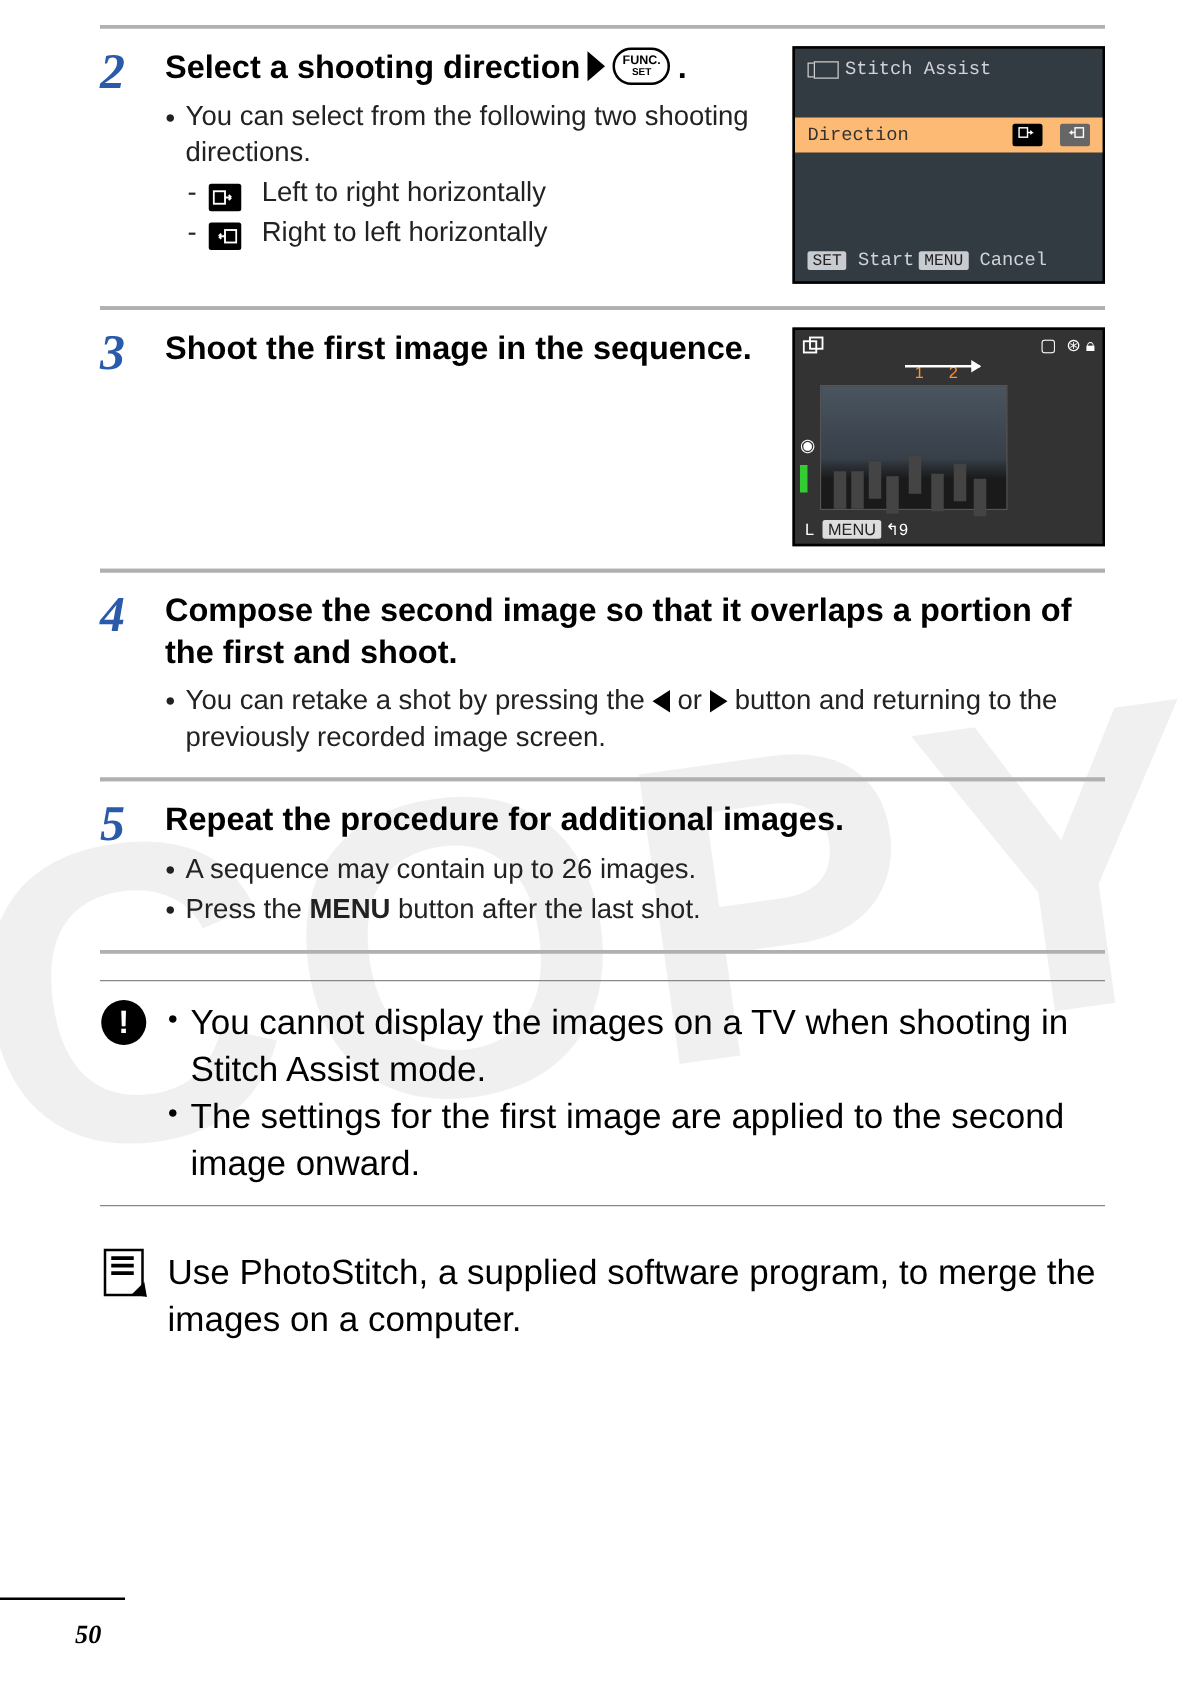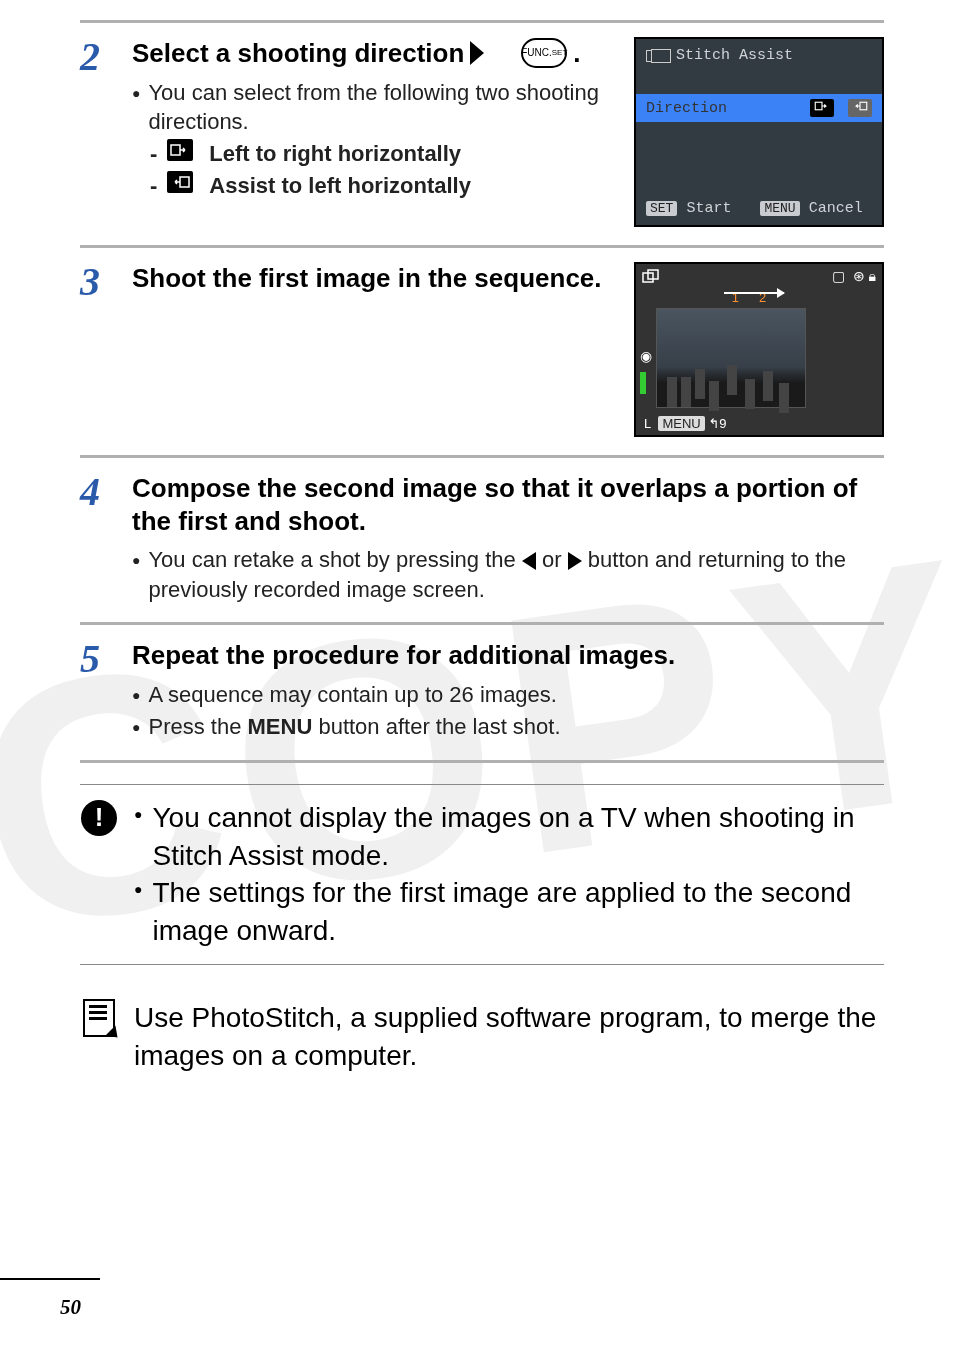--- a/index.html
+++ b/index.html
@@ -55,21 +55,21 @@
     margin-bottom: 8px;
     display: flex;
     flex-wrap: wrap;
     align-items: center;
     gap: 6px;
   }
   .body-text { font-size: 22px; color: #222; line-height: 1.35; }
   .bul { display: flex; gap: 8px; margin-top: 2px; }
   .bul::before { content: "●"; font-size: 14px; line-height: 30px; }
   .bul-inner { flex: 1; }
-  .sub { display: flex; gap: 10px; margin-left: 18px; margin-top: 2px; align-items: flex-start; font-weight: bold; }
+  .sub { display: flex; gap: 10px; margin-left: 18px; margin-top: 2px; align-items: flex-end; }
   .sub::before { content: "-"; font-size: 22px; }
   .dir-icon {
     display: inline-flex;
     width: 26px; height: 22px;
     background: #000;
     border-radius: 2px;
     margin-right: 6px;
     align-items: center; justify-content: center;
   }
   .dir-icon svg { width: 20px; height: 16px; }
@@ -80,28 +80,27 @@
     border-left: 14px solid #000;
     display: inline-block;
     vertical-align: middle;
     box-shadow: 1px 0 0 #fff inset;
   }
   .func-btn {
     display: inline-flex;
     width: 46px; height: 30px;
     border: 2px solid #000;
     border-radius: 15px;
-    flex-direction: row;
+    flex-direction: column;
     align-items: center;
     justify-content: center;
     font-size: 9px;
-    font-weight: normal;
+    font-weight: bold;
     line-height: 1;
     vertical-align: middle;
-    margin-left: 31px;
   }
   .func-btn span:first-child { font-size: 10px; }
   .func-btn span:last-child { font-size: 8px; }
   .title-dot { font-size: 26px; font-weight: 900; }
   .screenshot {
     width: 250px;
     flex: 0 0 250px;
   }
   .lcd1 {
     border: 2px solid #000;
@@ -112,38 +111,38 @@
     height: 190px;
     position: relative;
   }
   .lcd1-title {
     padding: 8px 10px;
     display: flex;
     align-items: center;
     gap: 12px;
   }
   .lcd1-row {
-    background: #3b82f6;
+    background: #fdba74;
     color: #333;
     margin: 22px 0;
     padding: 5px 10px;
     display: flex;
     align-items: center;
     gap: 14px;
   }
   .lcd1-chip {
     background: #000; color: #fff;
     padding: 1px 4px;
     border-radius: 2px;
     font-size: 13px;
   }
   .lcd1-bottom {
     position: absolute;
     bottom: 8px; left: 10px; right: 10px;
-    display: flex; gap: 29px; align-items: center;
+    display: flex; gap: 4px; align-items: center;
   }
   .pill {
     background: #c8ccd0; color: #222;
     padding: 0 4px; border-radius: 2px;
     font-size: 13px;
   }
   .lcd2 {
     border: 2px solid #000;
     background: #333;
     height: 175px;
@@ -310,21 +309,21 @@
               </span>
               <span>Left to right horizontally</span>
             </div>
             <div class="sub">
               <span class="dir-icon">
                 <svg viewBox="0 0 20 16">
                     <rect x="10" y="3" width="9" height="10" fill="none" stroke="#fff" stroke-width="1.5"></rect>
                     <path d="M10 8 h-5 m0 0 l2 -2 m-2 2 l2 2" stroke="#fff" stroke-width="1.5" fill="none"></path>
                   </svg>
               </span>
-              <span>Assist to left horizontally</span>
+              <span>Right to left horizontally</span>
             </div>
           </div>
         </div>
         <div class="screenshot">
           <div class="lcd1">
             <div class="lcd1-title">
               <span class="stitch-icon"></span>
               <span>Stitch Assist</span>
             </div>
             <div class="lcd1-row">

